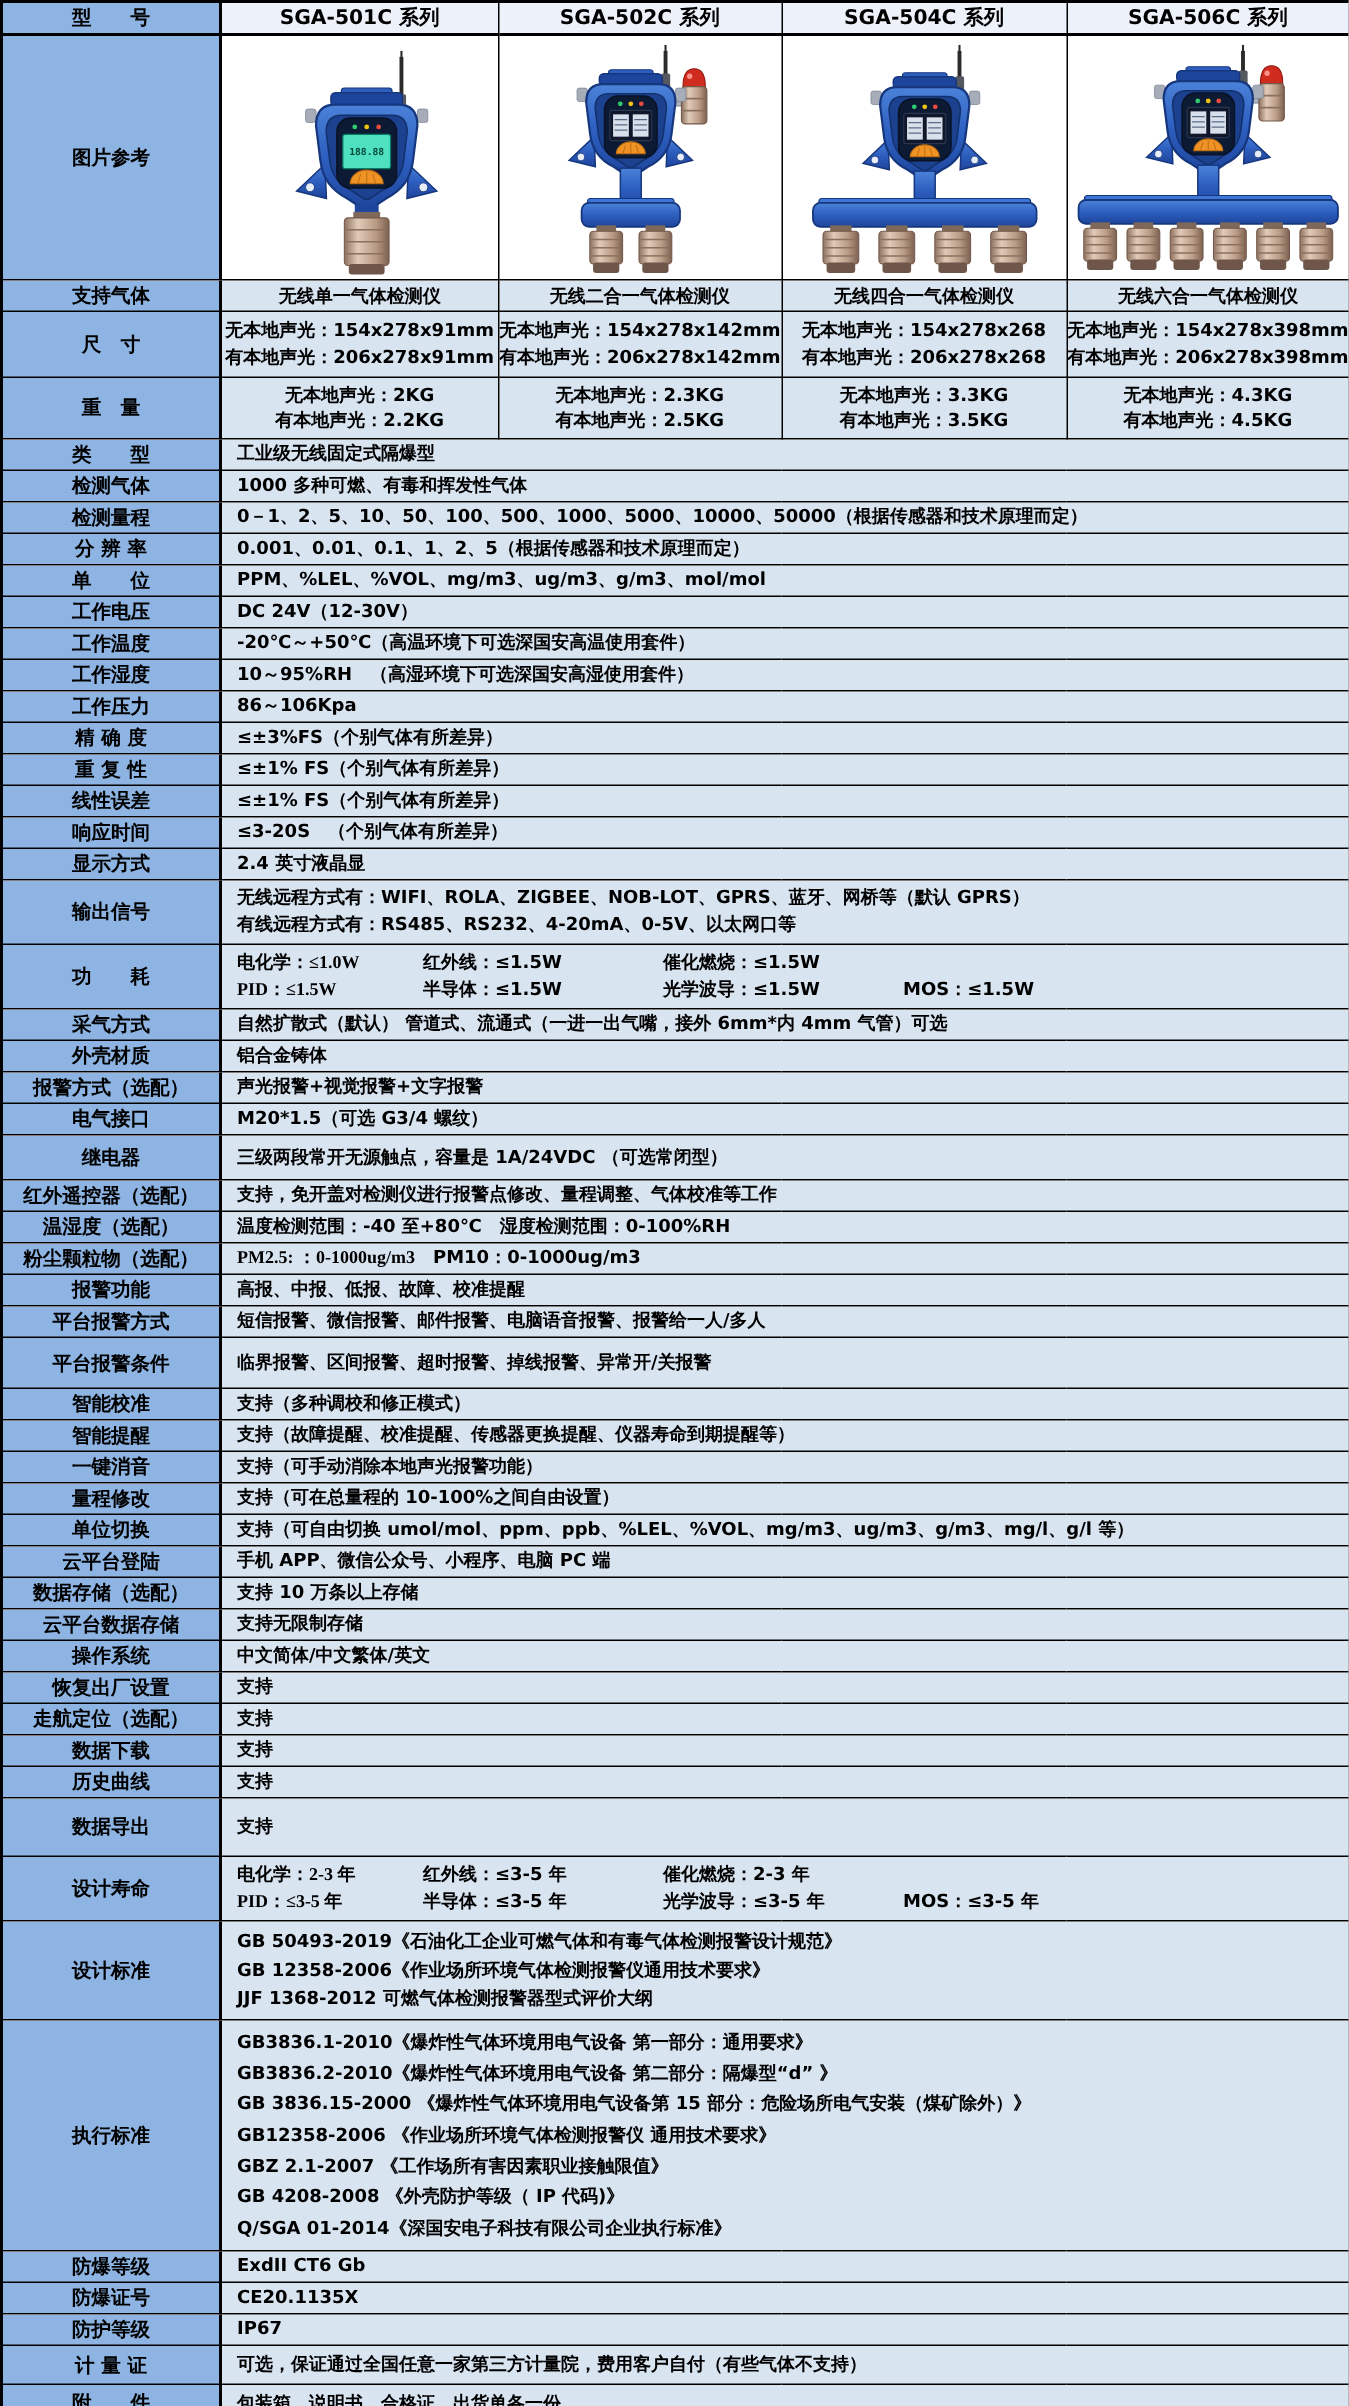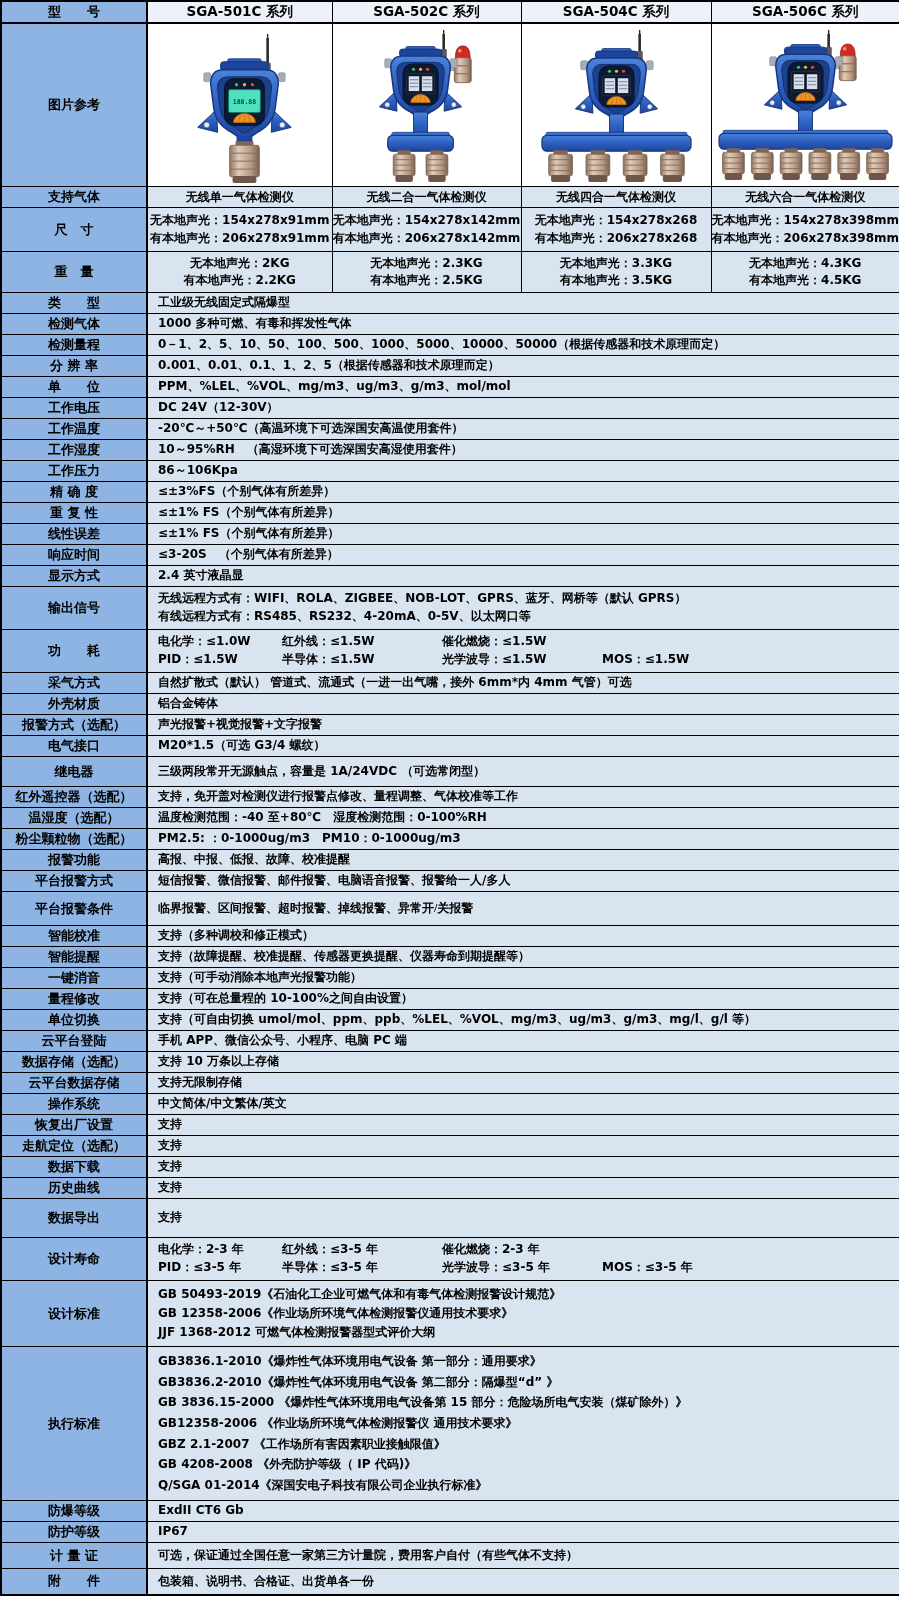--- a/index.html
+++ b/index.html
@@ -8,21 +8,21 @@
   td{border:1px solid #000;overflow:hidden;vertical-align:middle;padding:0;}
   tr.hdr td{border-bottom:2px solid #000;}
   td.lbl{background:var(--label-bg,#8db4e2);text-align:center;font-size:13px;border-right:2px solid #000;}
   td.mcell{background:var(--header-bg,#edf2fa);text-align:center;font-size:13.5px;}
   td.imgcell{background:#fff;text-align:center;}
   td.val{background:var(--value-bg,#d9e4f1);font-size:12px;}
   .vlines{display:flex;flex-direction:column;justify-content:space-evenly;padding-left:10px;}
   .vlines.ctr{padding-left:0;align-items:center;}
   .line{white-space:nowrap;line-height:1.1;}
   .seg{display:inline-block;min-width:148px;margin-right:12px;}
-  .seg:first-child{min-width:112px;}
+  .seg:first-child{min-width:112px;font-family:Liberation Serif, serif;}
   svg{display:block;margin:0 auto;}
 </style>
 </head>
 <body>
 
 <table>
   <colgroup>
     <col style="width:146px">
       <col style="width:185px">
       <col style="width:189px">
@@ -585,21 +585,21 @@
         </td>
       </tr>
       <tr style="height: 21px; padding-left: 36px;">
         <td class="lbl">平台报警方式</td>
         <td class="val" colspan="4">
           <div class="vlines" style="height: 19px;">
             <div class="line">短信报警、微信报警、邮件报警、电脑语音报警、报警给一人/多人</div>
           </div>
         </td>
       </tr>
-      <tr style="height: 34px; font-family: Liberation Serif, serif;">
+      <tr style="height: 34px;">
         <td class="lbl">平台报警条件</td>
         <td class="val" colspan="4">
           <div class="vlines" style="height: 19px;">
             <div class="line">临界报警、区间报警、超时报警、掉线报警、异常开/关报警</div>
           </div>
         </td>
       </tr>
       <tr style="height: 21px;">
         <td class="lbl">智能校准</td>
         <td class="val" colspan="4">
@@ -747,20 +747,28 @@
       </tr>
       <tr style="height: 21px;">
         <td class="lbl">防爆等级</td>
         <td class="val" colspan="4">
           <div class="vlines" style="height: 19px;">
             <div class="line">ExdII CT6 Gb</div>
           </div>
         </td>
       </tr>
       <tr style="height: 21px;">
+        <td class="lbl">防爆证号</td>
+        <td class="val" colspan="4">
+          <div class="vlines" style="height: 19px;">
+            <div class="line">CE20.1135X</div>
+          </div>
+        </td>
+      </tr>
+      <tr style="height: 21px;">
         <td class="lbl">防护等级</td>
         <td class="val" colspan="4">
           <div class="vlines" style="height: 19px;">
             <div class="line">IP67</div>
           </div>
         </td>
       </tr>
       <tr style="height: 26px;">
         <td class="lbl">计 量 证</td>
         <td class="val" colspan="4">

